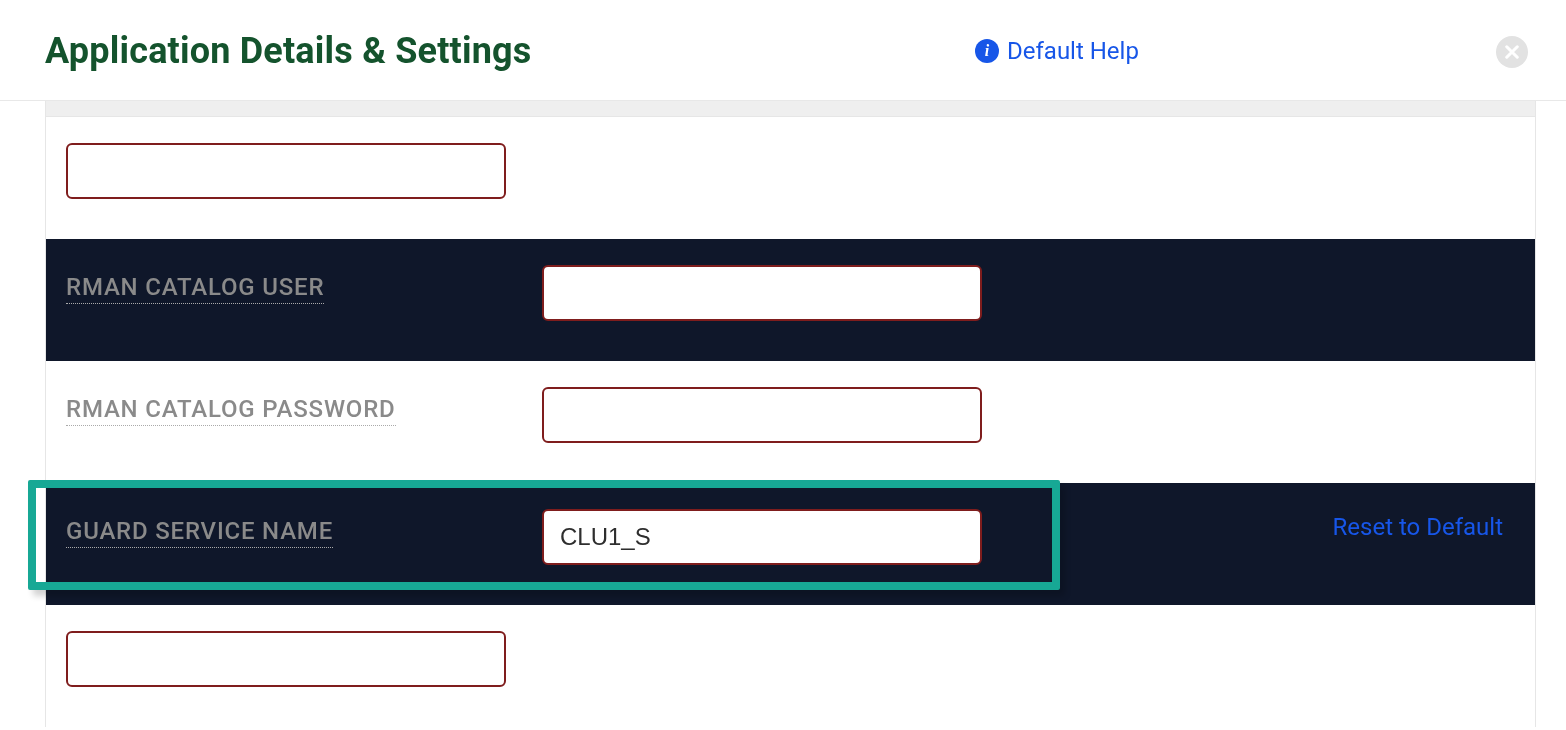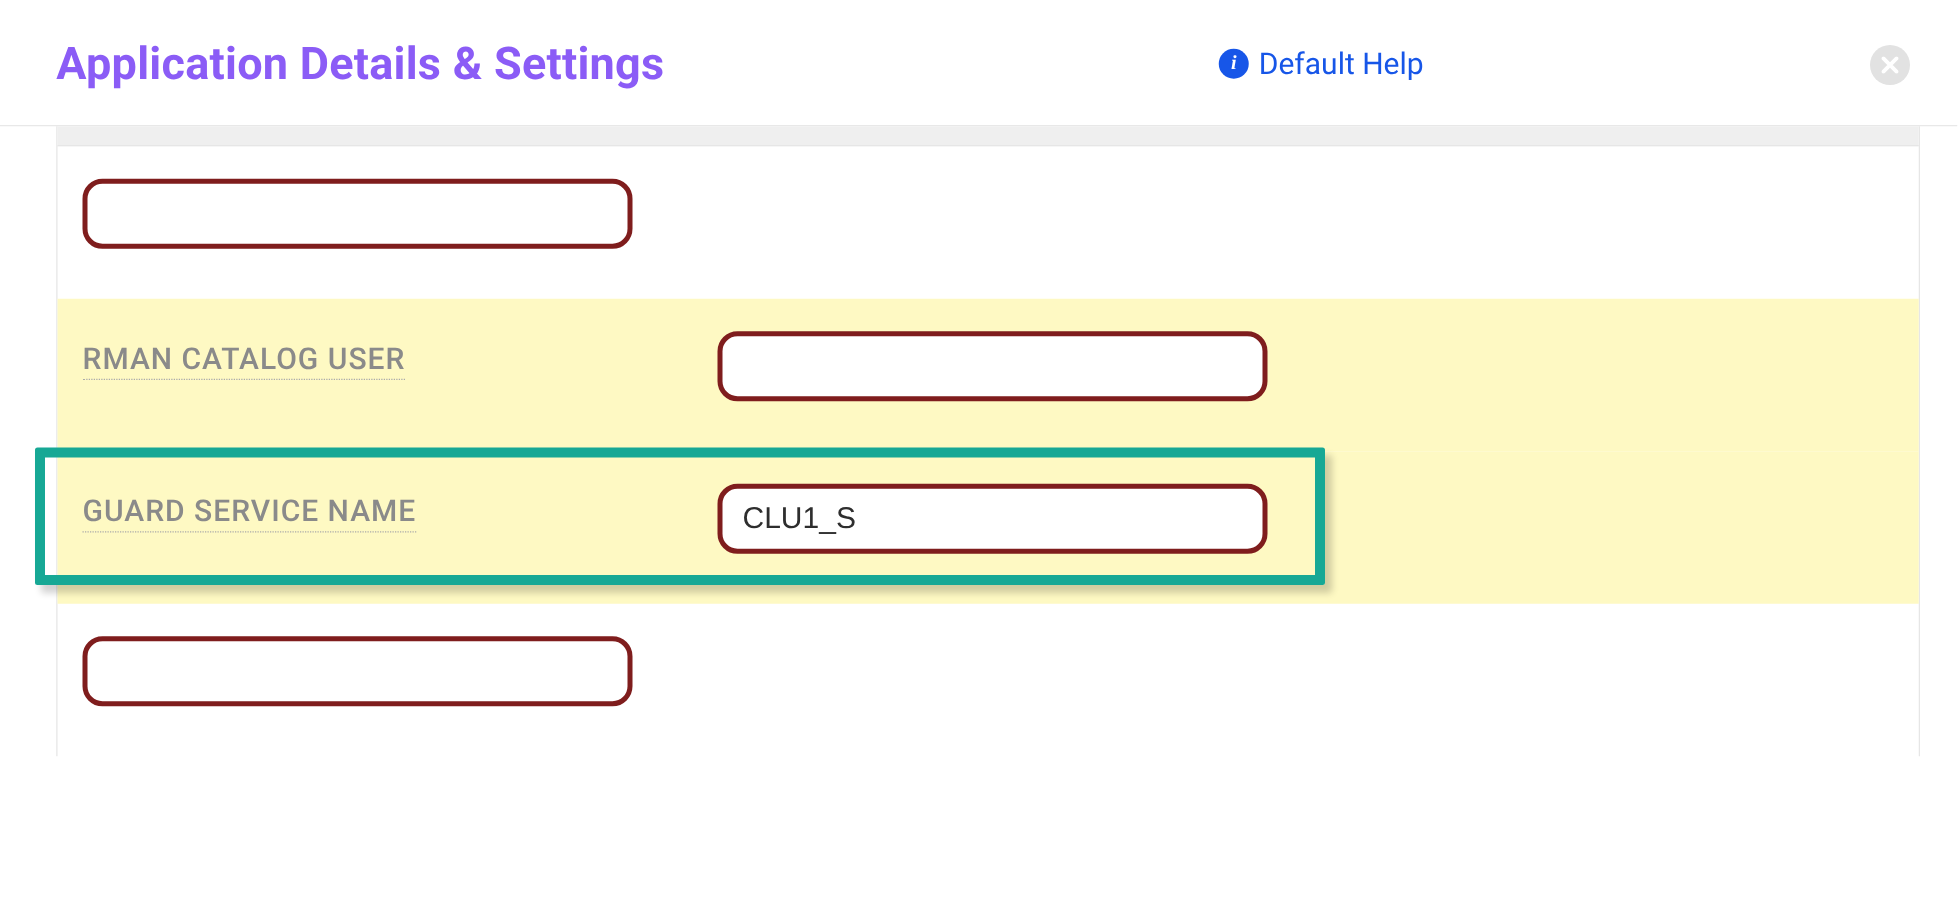--- a/index.html
+++ b/index.html
@@ -17,21 +17,21 @@
     .header {
       display: flex;
       align-items: center;
       padding: 30px 45px 28px 45px;
       border-bottom: 1px solid #e8e8e8;
       position: relative;
     }
     .page-title {
       font-size: 36px;
       font-weight: 700;
-      color: #8b5cf6;
+      color: #14532d;
       letter-spacing: 0.2px;
     }
     .settings-help {
       position: absolute;
       left: 975px;
       display: flex;
       align-items: center;
       gap: 8px;
       color: #1756e8;
       font-size: 24px;
@@ -76,22 +76,21 @@
       border-right: 1px solid #e6e6e6;
     }
     .row {
       display: flex;
       align-items: flex-start;
       padding: 26px 20px 40px 20px;
       min-height: 112px;
       position: relative;
     }
     .row.alt {
-      background: #fef9c3;
-      gap: 32px;
+      background: #0f172a;
     }
     .row-partial {
       background: #efefef;
       height: 16px;
       border-bottom: 1px solid #e6e6e6;
       position: relative;
     }
 
     .label {
       width: 476px;
@@ -103,22 +102,22 @@
       padding-top: 4px;
     }
     .label span {
       border-bottom: 1px dotted #aaa;
       padding-bottom: 2px;
       line-height: 1.55;
     }
     .input {
       width: 440px;
       height: 56px;
-      border: 4px solid #7f1d1d;
-      border-radius: 16px;
+      border: 2px solid #7f1d1d;
+      border-radius: 6px;
       font-size: 24px;
       padding: 0 16px;
       color: #2e2e2e;
       background: #fff;
       outline: none;
     }
     .reset-link {
       position: absolute;
       right: 32px;
       top: 30px;
@@ -162,25 +161,30 @@
 
     <div class="row">
       <input class="input" type="text" value="" style="">
     </div>
 
     <div class="row alt">
       <div class="label"><span>RMAN CATALOG USER</span></div>
       <input class="input" type="text" value="" style="">
     </div>
 
+    <div class="row">
+      <div class="label"><span>RMAN CATALOG PASSWORD</span></div>
+      <input class="input" type="password" value="" style="">
+    </div>
 
     <div class="row alt" style="position:relative;">
       <div class="highlight-box"></div>
       <div class="label"><span>GUARD SERVICE NAME</span></div>
       <input class="input" type="text" value="CLU1_S" style="">
+      <div class="reset-link">Reset to Default</div>
     </div>
 
     <div class="row">
       <input class="input" type="text" value="" style="">
     </div>
 
   </div>
 </div>
 
 </body></html>

